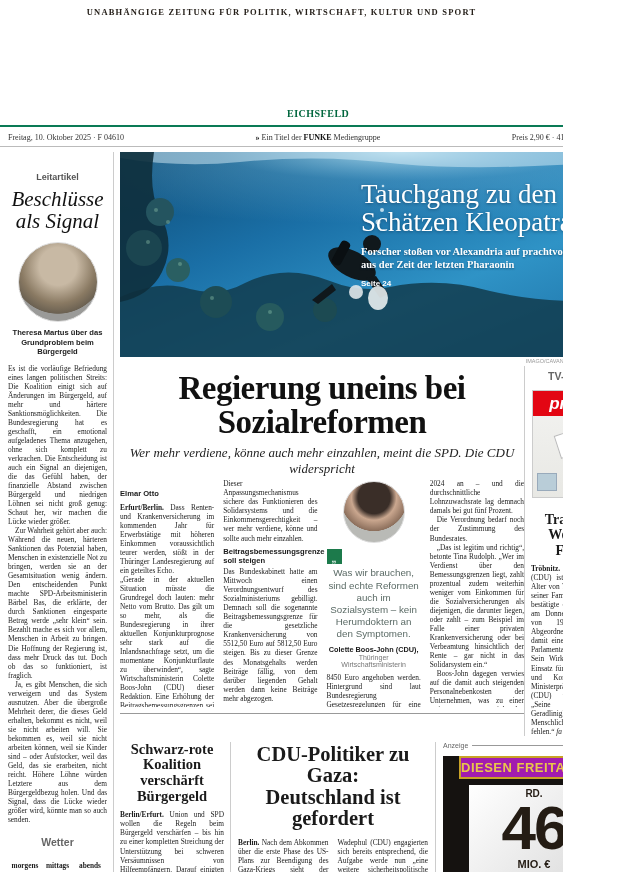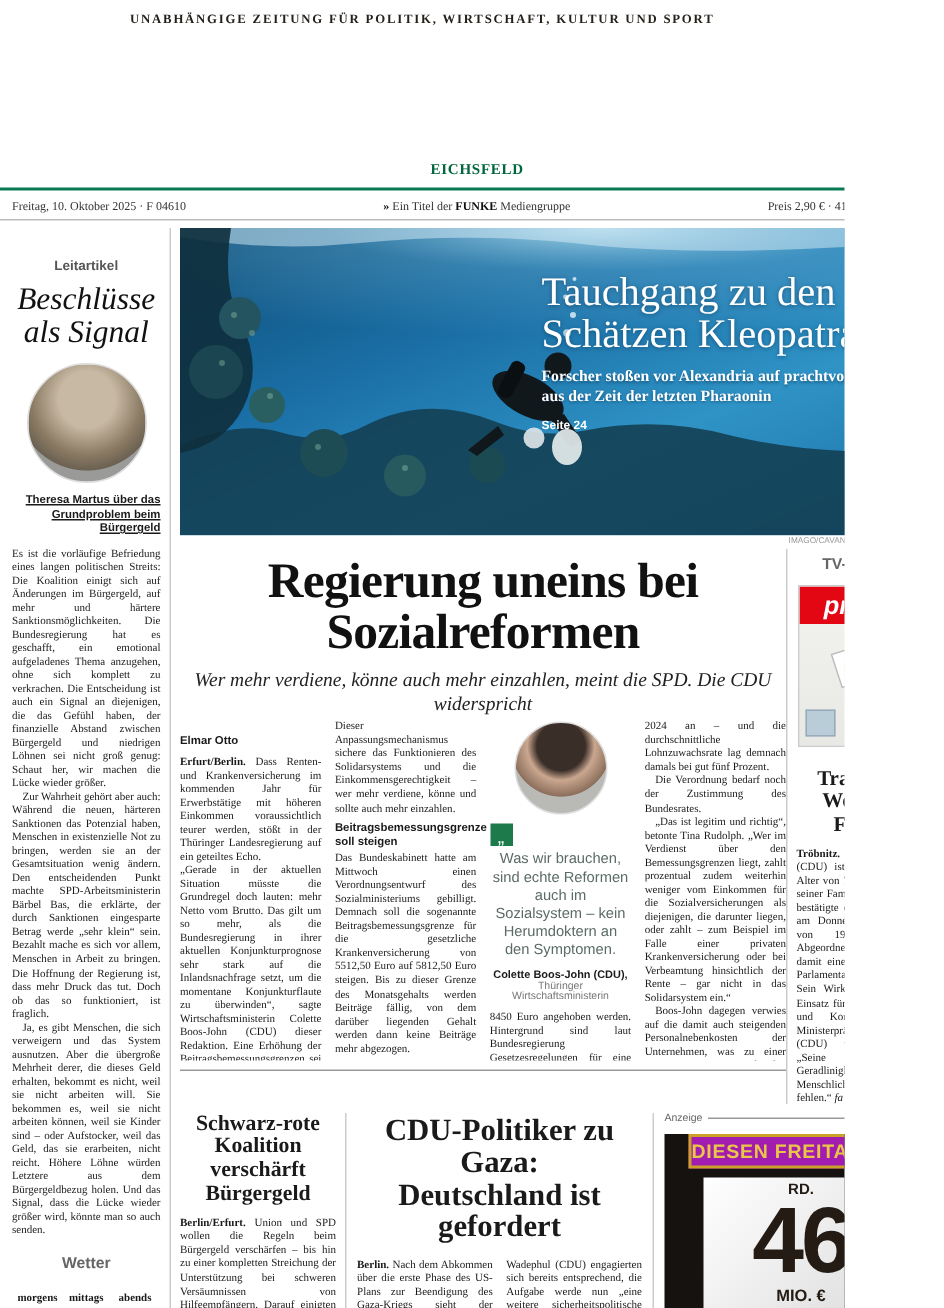--- a/index.html
+++ b/index.html
@@ -24,21 +24,21 @@
   .sidebar { width:113px; padding:0 6px 0 8px; overflow:hidden; }
   .vdiv { width:1px; background:#ccc; }
   .rest { width:515px; padding-left:6px; }
 
   
   .kicker { text-align:center; font-size:9px; font-weight:bold; color:#555; font-family:"Liberation Sans",sans-serif; margin-top:20px; }
   .lead-title { text-align:center; font-style:italic; font-size:21px; line-height:1.05; margin-top:6px; color:#111; }
   .portrait { width:80px; height:80px; border-radius:50%; margin:10px auto 6px auto;
       background: radial-gradient(circle at 50% 30%, #c8b9a4 0 28%, #8a7a63 55%, #6b6152 70%, #9a9a98 71%);
       border:1px solid #ddd; }
-  .lead-caption { text-align:right; font-size:7.6px; font-weight:bold; line-height:1.25; font-family:"Liberation Sans",sans-serif; margin-bottom:7px;text-decoration:underline; }
+  .lead-caption { text-align:center; font-size:7.6px; font-weight:bold; line-height:1.25; font-family:"Liberation Sans",sans-serif; margin-bottom:7px; }
   .bodytext { font-size:7.35px; line-height:1.23; text-align:justify; }
   .bodytext p + p { text-indent:7px; }
   .weather { margin-top:12px; text-align:center; }
   .sec-head { font-size:10.5px; font-weight:bold; color:#666; font-family:"Liberation Sans",sans-serif; text-align:center; }
   .wx-row { display:flex; justify-content:space-between; margin-top:6px; padding:0 1px; }
   .wx-col { width:32px; text-align:center; }
   .wx-label { font-size:7.3px; font-weight:bold; }
 
   
   .hero { position:relative; width:509px; height:205px; overflow:hidden; }

